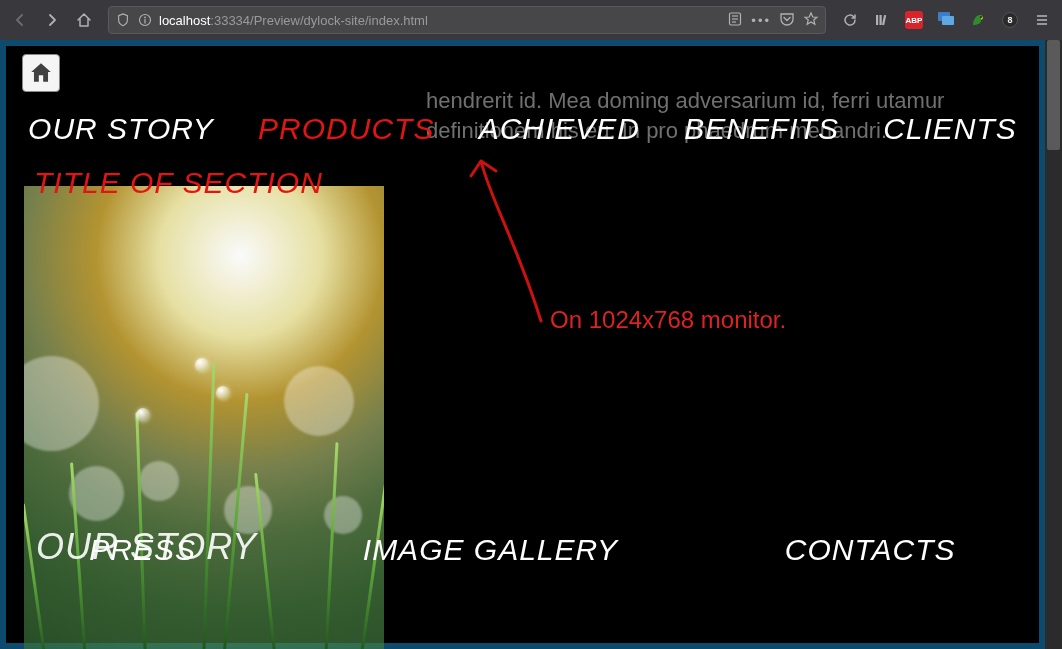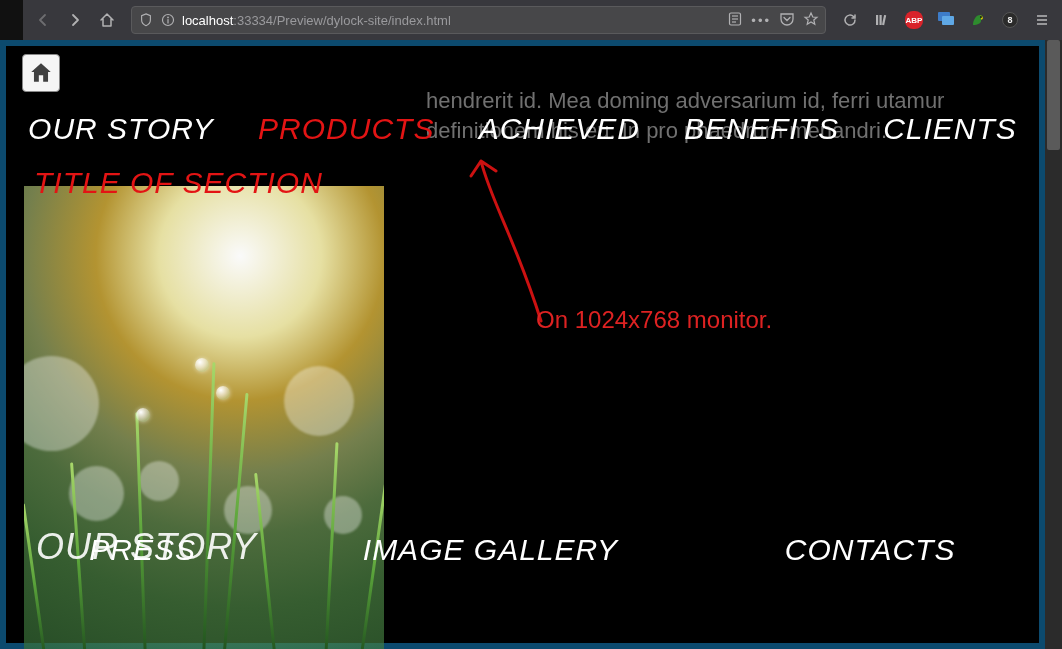--- a/index.html
+++ b/index.html
@@ -1,31 +1,31 @@
 <!DOCTYPE html>
 <html><head>
 <meta charset="utf-8">
 <style>
   * { margin: 0; padding: 0; box-sizing: border-box; }
   html, body { width: 1062px; height: 649px; overflow: hidden; font-family: Arial, sans-serif; }
   body { background: #111; }
 
   
-  .chrome { background: #38383d; height: 40px; display: flex; align-items: center; padding: 0 6px; gap: 4px; margin-left: 23px; }
+  .chrome { background: #38383d; height: 40px; display: flex; align-items: center; padding: 0 6px; gap: 4px; }
   .chrome .nav-btn { width: 28px; height: 28px; display:flex; align-items:center; justify-content:center; color:#b1b1b3; border-radius:4px; }
   .chrome .nav-btn.disabled { color:#6d6d70; }
   .urlbar { flex:1; height:28px; background:#474749; border:1px solid #5a5a5c; border-radius:4px; display:flex; align-items:center; padding:0 6px; gap:6px; color:#b1b1b3; font-size:13px; margin:0 6px; }
   .urlbar .shield, .urlbar .info-icon { width:16px; height:16px; display:flex; align-items:center; justify-content:center; color:#b1b1b3; }
   .urlbar .urltext { flex:1; white-space:nowrap; overflow:hidden; }
   .urlbar .urltext .host { color:#fff; }
   .urlbar .urltext .rest { color:#9a9a9d; }
   .urlbar .right-icons { display:flex; align-items:center; gap:8px; }
   .toolbar-right { display:flex; align-items:center; gap:4px; }
   .toolbar-right .icon-btn { width:28px; height:28px; display:flex; align-items:center; justify-content:center; color:#b1b1b3; border-radius:4px; }
-  .abp { width:18px; height:18px; background:#d8232a; color:#fff; font-size:8px; font-weight:bold; display:flex; align-items:center; justify-content:center; border-radius:8px; }
+  .abp { width:18px; height:18px; background:#d8232a; color:#fff; font-size:8px; font-weight:bold; display:flex; align-items:center; justify-content:center; border-radius:3px; }
   .stack-icon { width:16px; height:16px; position:relative; }
   .stack-icon span { position:absolute; width:12px; height:9px; border-radius:1px; }
   .stack-icon span:nth-child(1){ left:0; top:0; background:#3d7cc9; }
   .stack-icon span:nth-child(2){ left:4px; top:4px; background:#5fa8e6; }
   .parrot { width:16px; height:16px; }
   .eightball { width:16px; height:16px; background:#2b2b2b; border-radius:50%; display:flex; align-items:center; justify-content:center; color:#eee; font-size:9px; font-weight:bold; border:1px solid #555; }
 
   
   .viewport { display:flex; height:calc(649px - 40px); background:#0c4a6e; }
   .page-wrap { position:relative; flex:1; overflow:hidden; }
@@ -67,21 +67,21 @@
   .bl5{ left:250px; height:190px; transform:rotate(-6deg);} 
   .bl6{ left:300px; height:220px; transform:rotate(3deg);} 
   .bl7{ left:20px; height:160px; transform:rotate(-8deg);} 
   .bl8{ left:335px; height:180px; transform:rotate(8deg);} 
   .d1{ left:171px; top:172px;} .d2{ left:112px; top:222px;} .d3{ left:192px; top:200px; width:10px;height:10px;}
 
   .img-overlay-text { position:absolute; left:30px; top:480px; font-family: Impact, 'Arial Black', sans-serif; font-style:italic; font-size:36px; text-transform:uppercase; color:rgba(255,255,255,0.9); z-index:3; letter-spacing:1px; }
 
   .lorem-bleed { position:absolute; left:420px; top:40px; right:40px; color:#707070; font-size:22px; line-height:1.35; z-index:0; }
 
-  .annotation { position:absolute; left:530px; top:260px; color:#d22; font-size:24px; z-index:4; }
+  .annotation { position:absolute; left:544px; top:260px; color:#d22; font-size:24px; z-index:4; }
   .arrow-svg { position:absolute; left:455px; top:105px; z-index:4; }
   .arrow-svg path { stroke:#c11; stroke-width:3; fill:none; stroke-linecap:round; stroke-linejoin:round; }
 </style>
 </head>
 <body>
 
 <div class="chrome">
   <div class="nav-btn disabled">
     <svg width="16" height="16" viewBox="0 0 16 16">
         <path d="M10 3 L5 8 L10 13" stroke="currentColor" stroke-width="1.8" fill="none" stroke-linecap="round" stroke-linejoin="round"></path>

